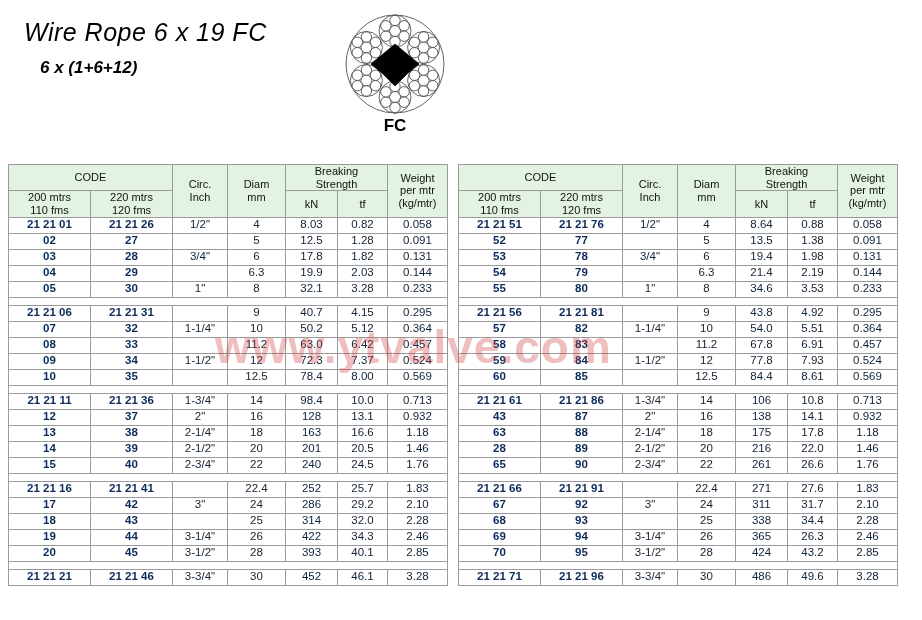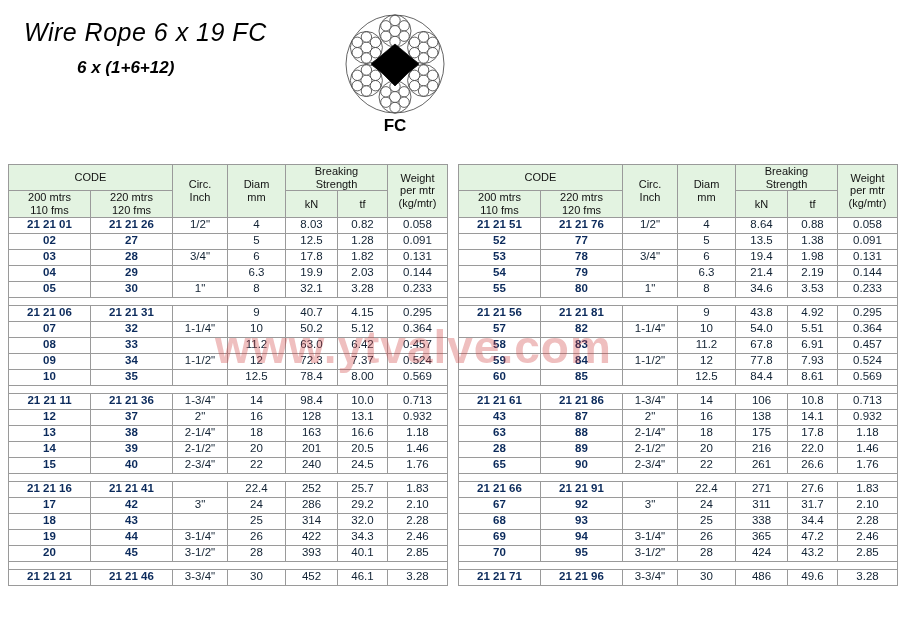--- a/index.html
+++ b/index.html
@@ -11,21 +11,21 @@
     position:relative;
     overflow:hidden;
   }
   .title{
     position:absolute;left:24px;top:18px;
     font-size:25px;font-weight:normal;font-style:italic;
     letter-spacing:0.5px;
   }
   .subtitle{
     position:absolute;left:40px;top:58px;
-    font-size:17px;font-weight:bold;font-style:italic;margin-left:37px;
+    font-size:17px;font-weight:bold;font-style:italic;
   }
   
   .rope-wrap{
     position:absolute;left:345px;top:14px;width:100px;height:100px;
   }
   .rope-label{
     position:absolute;left:345px;top:116px;width:100px;
     text-align:center;font-size:17px;font-weight:bold;
   }
   .sec-label{
@@ -625,21 +625,21 @@
         <td>338</td>
         <td>34.4</td>
         <td>2.28</td>
       </tr>
       <tr>
         <td class="code">69</td>
         <td class="code">94</td>
         <td>3-1/4"</td>
         <td>26</td>
         <td>365</td>
-        <td>47.2</td>
+        <td>26.3</td>
         <td>2.46</td>
       </tr>
       <tr>
         <td class="code">70</td>
         <td class="code">95</td>
         <td>3-1/2"</td>
         <td>28</td>
         <td>424</td>
         <td>43.2</td>
         <td>2.85</td>

